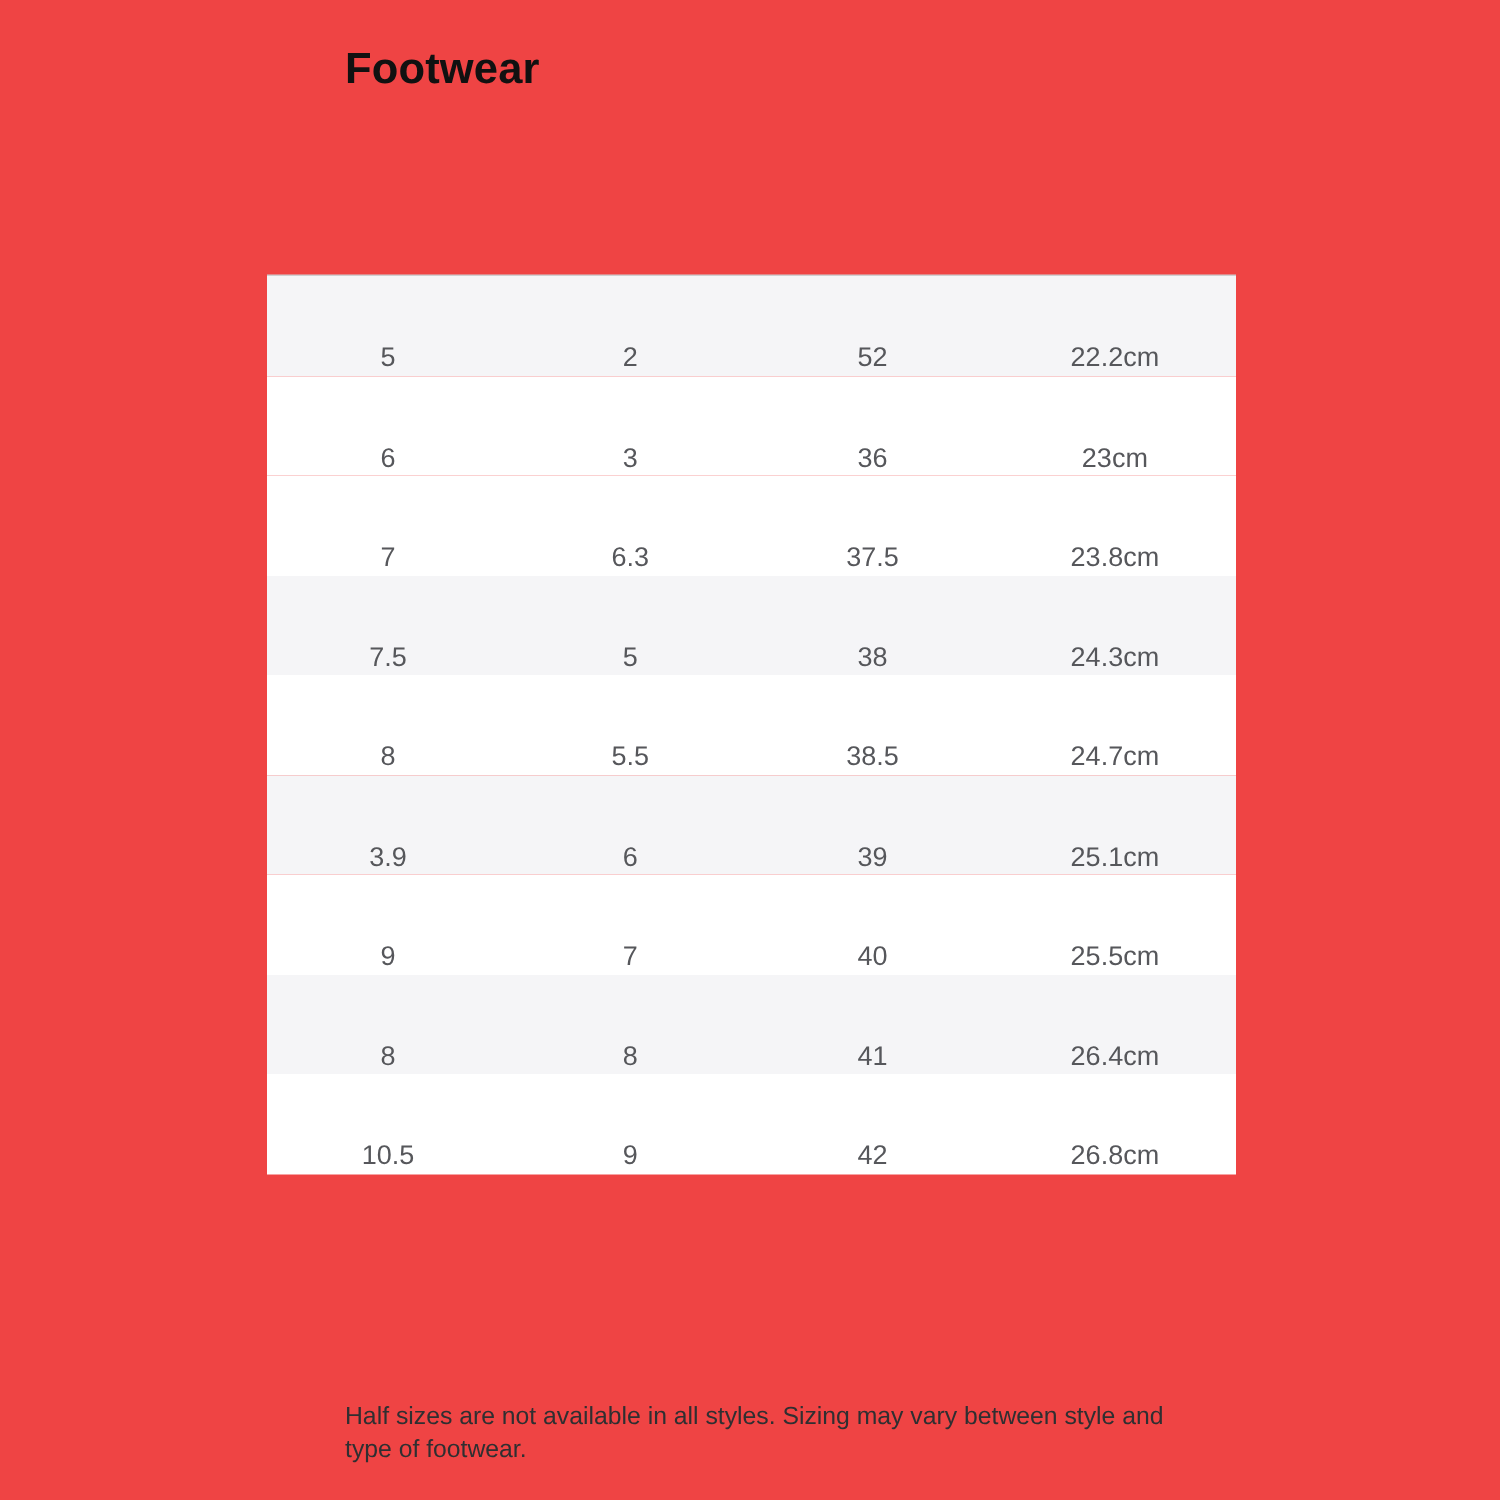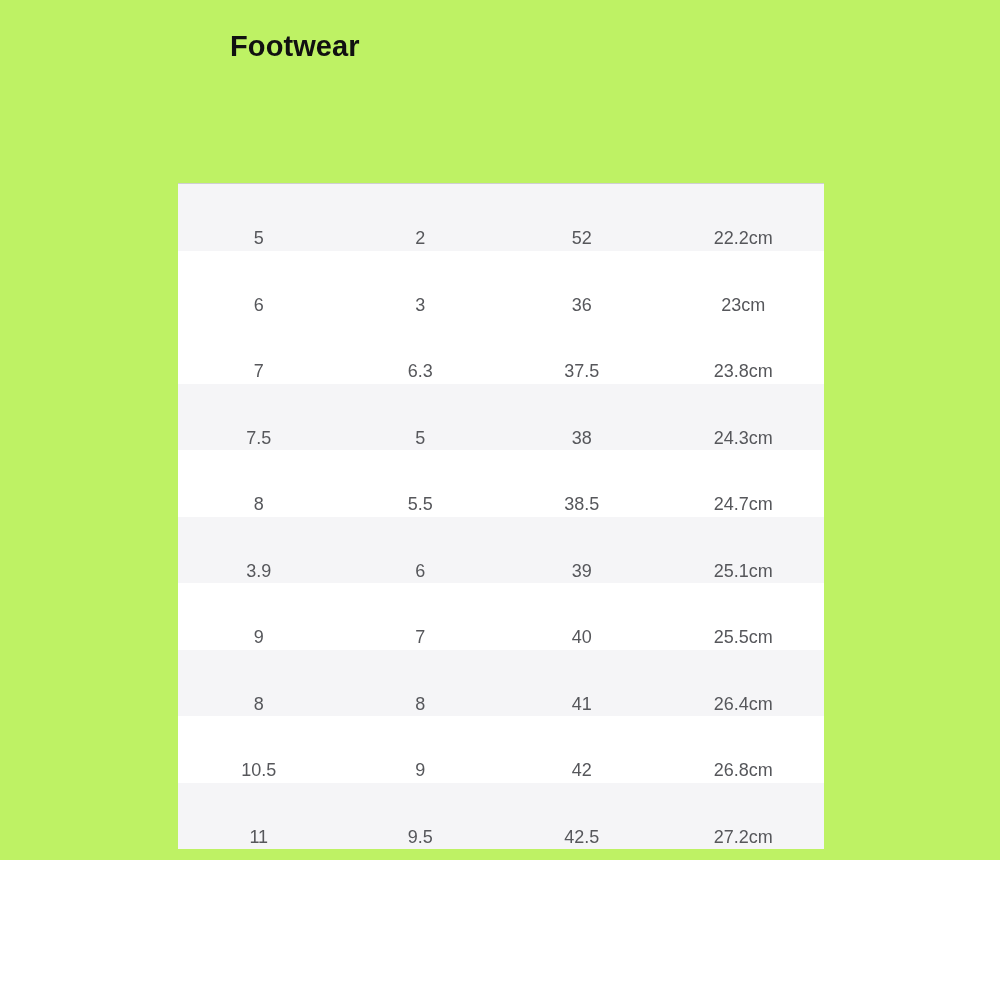--- a/index.html
+++ b/index.html
@@ -7,22 +7,22 @@
   body {
     width: 1000px;
     height: 1000px;
     font-family: "Liberation Sans", sans-serif;
     position: relative;
     overflow: hidden;
   }
   .page {
     position: relative;
     width: 1000px;
-    height: 860px;
-    background: #bef264;
+    height: 1000px;
+    background: #ef4444;
   }
   .title-line {
     position: absolute;
     left: 230px;
     font-size: 29px;
     font-weight: 700;
     color: #111111;
     letter-spacing: 0.1px;
     line-height: 1;
     white-space: nowrap;
@@ -148,22 +148,18 @@
         <div class="tcell">8</div>
         <div class="tcell">41</div>
         <div class="tcell">26.4cm</div>
       </div>
       <div class="trow">
         <div class="tcell">10.5</div>
         <div class="tcell">9</div>
         <div class="tcell">42</div>
         <div class="tcell">26.8cm</div>
       </div>
-      <div class="trow shaded">
-        <div class="tcell">11</div>
-        <div class="tcell">9.5</div>
-        <div class="tcell">42.5</div>
-        <div class="tcell">27.2cm</div>
-      </div>
     </div>
 
+  <div class="footnote">Half sizes are not available in all styles. Sizing may vary between style and
+type of footwear.</div>
 
 </div>
 
 </body></html>

